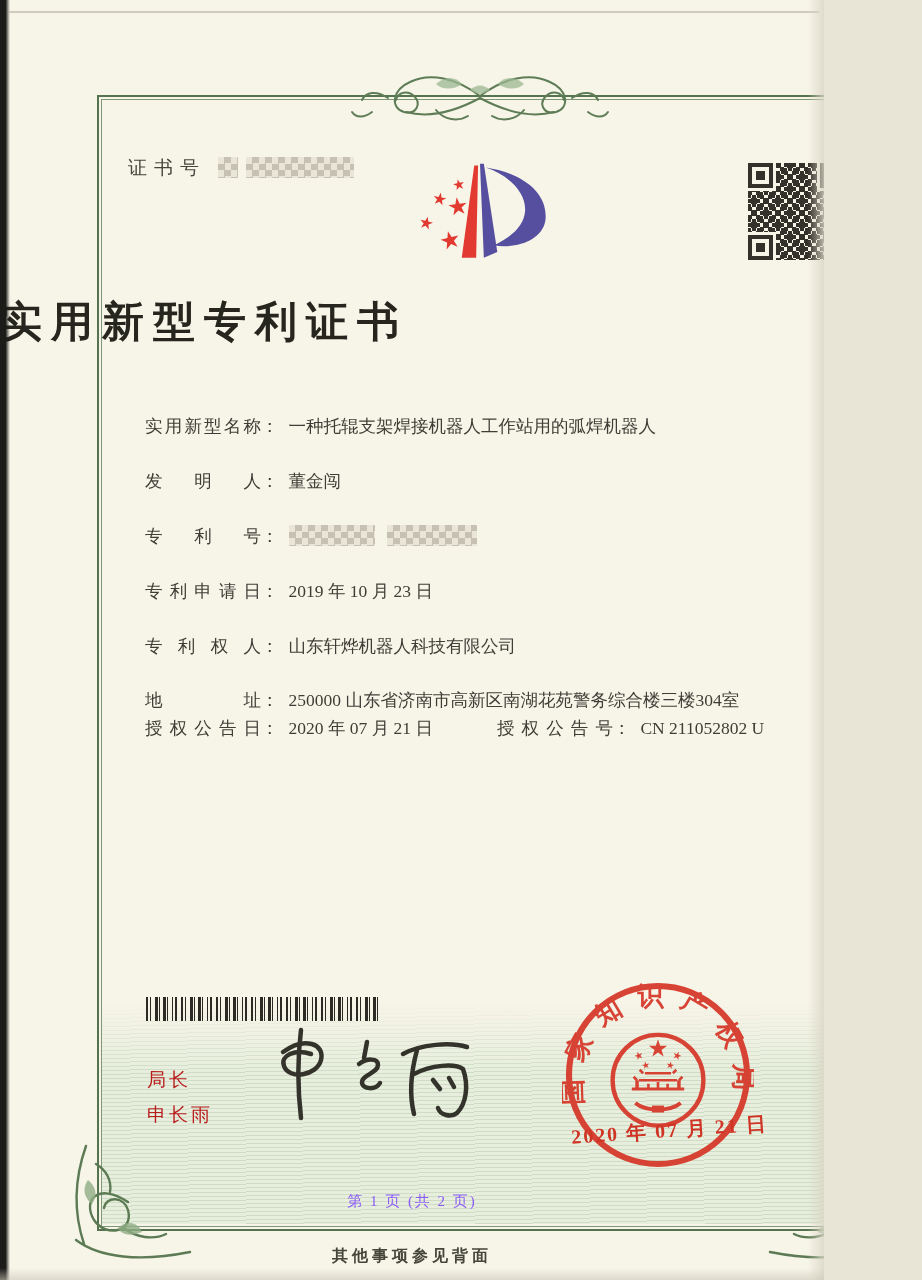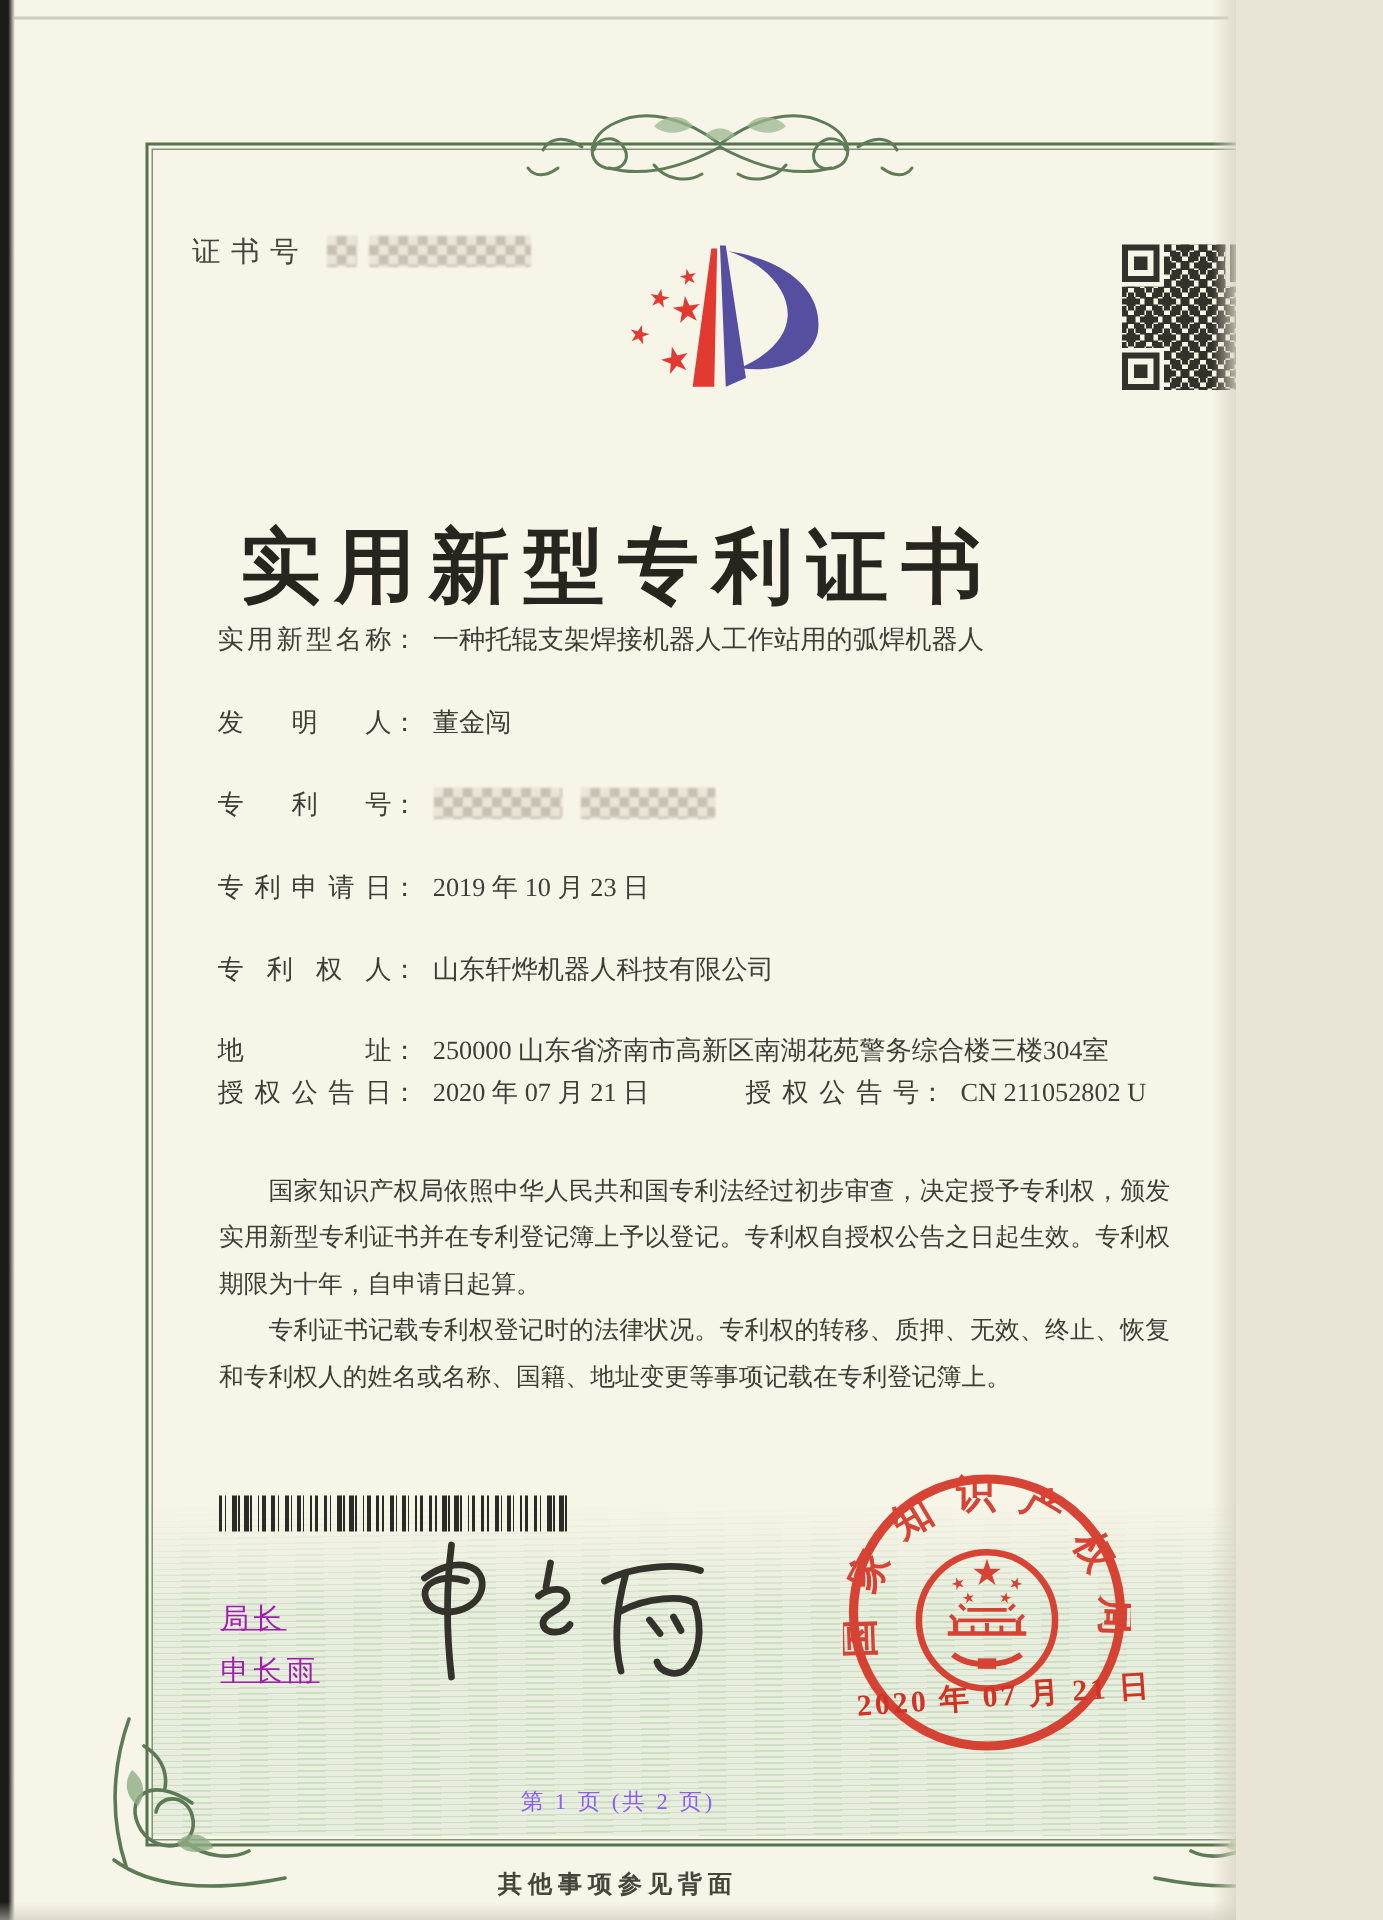--- a/index.html
+++ b/index.html
@@ -30,22 +30,22 @@
           filter:blur(.6px);}
   .logo{position:absolute;left:402px;top:156px;z-index:3;}
   .qr{position:absolute;left:748px;top:163px;width:97px;height:97px;z-index:3;
       background:
         repeating-conic-gradient(#34312b 0% 25%,transparent 0% 50%) 0 0/8px 8px,
         repeating-conic-gradient(#34312b 0% 25%,transparent 0% 50%) 3px 5px/12px 12px;}
   .finder{position:absolute;width:25px;height:25px;border:4px solid #34312b;background:#f7f4e8;
           box-sizing:border-box;box-shadow:0 0 0 3px #f7f4e8;}
   .finder::after{content:"";position:absolute;inset:4px;background:#34312b;}
   .finder.tl{left:0;top:0}.finder.tr{right:0;top:0}.finder.bl{left:0;bottom:0}
-  .title{position:absolute;left:0;right:0;top:294px;text-align:center;font-size:54px;font-weight:700;
-         letter-spacing:9px;color:#26261f;z-index:3;margin-top:48px;}
+  .title{position:absolute;left:0;right:0;top:294px;font-size:42px;font-weight:700;
+         letter-spacing:9px;color:#26261f;z-index:3;}
   
   .fields{position:absolute;left:145px;top:412px;width:645px;font-size:17.5px;z-index:3;}
   .frow{display:flex;line-height:28px;margin-bottom:27px;}
   .flabel{flex:none;width:116px;text-align:justify;text-align-last:justify;}
   .fcolon{flex:none;margin-right:10px;}
   .fvalue{flex:none;}
   .frow.addr{margin-bottom:0;line-height:27px;}
   .addr-v{width:516px;text-align:justify;}
   .grant2{margin-left:64px;display:flex;}
   
@@ -53,21 +53,21 @@
          text-align:justify;z-index:3;}
   .paras p{margin:0;text-indent:2em;}
   
   .barcode{position:absolute;left:146px;top:997px;width:232px;height:24px;z-index:3;
     background:repeating-linear-gradient(90deg,
       #2c2a24 0 2px,transparent 2px 4px,#2c2a24 4px 5px,transparent 5px 9px,
       #2c2a24 9px 12px,transparent 12px 13px,#2c2a24 13px 14px,transparent 14px 17px,
       #2c2a24 17px 20px,transparent 20px 21px,#2c2a24 21px 22px,transparent 22px 26px,
       #2c2a24 26px 27px,transparent 27px 29px,#2c2a24 29px 31px,transparent 31px 35px);}
   .director{position:absolute;left:147px;top:1062px;font-size:19px;letter-spacing:3px;
-            line-height:35px;color:#a21caf;z-index:3;text-decoration:underline;}
+            line-height:35px;color:#b91c1c;z-index:3;}
   .sig{position:absolute;left:263px;top:1022px;z-index:4;}
   .seal{position:absolute;left:562px;top:979px;width:192px;height:192px;z-index:4;opacity:.95;}
   .seal-date{position:absolute;left:571px;top:1117px;font-size:20px;font-weight:600;color:#cf3425;
              letter-spacing:2px;transform:rotate(-4deg);z-index:5;white-space:nowrap;}
   .page-info{position:absolute;left:0;right:0;top:1192px;text-align:center;font-size:15px;
              letter-spacing:2px;color:#8b5cf6;z-index:3;}
   .back-note{position:absolute;left:0;right:0;top:1246px;text-align:center;font-size:16px;
              letter-spacing:4px;color:#45453a;z-index:3;font-weight:bold;}
 </style>
 </head>
@@ -197,24 +197,20 @@
         <span class="fcolon">：</span>
       <span class="fvalue">2020 年 07 月 21 日</span>
       <span class="grant2">
         <span class="flabel">授权公告号</span>
           <span class="fcolon">：</span>
         <span class="fvalue">CN 211052802 U</span>
       </span>
     </div>
   </div>
 
-  <div class="paras">
-    <p>国家知识产权局依照中华人民共和国专利法经过初步审查，决定授予专利权，颁发实用新型专利证书并在专利登记簿上予以登记。专利权自授权公告之日起生效。专利权期限为十年，自申请日起算。</p>
-    <p>专利证书记载专利权登记时的法律状况。专利权的转移、质押、无效、终止、恢复和专利权人的姓名或名称、国籍、地址变更等事项记载在专利登记簿上。</p>
-  </div>
 
   <div class="barcode"></div>
 
   <div class="director">
     <div>局长</div>
     <div>申长雨</div>
   </div>
 
   <svg class="sig" width="232" height="108" viewBox="0 0 232 108">
     <g stroke="#33332b" stroke-width="4.5" fill="none" stroke-linecap="round" stroke-linejoin="round">

